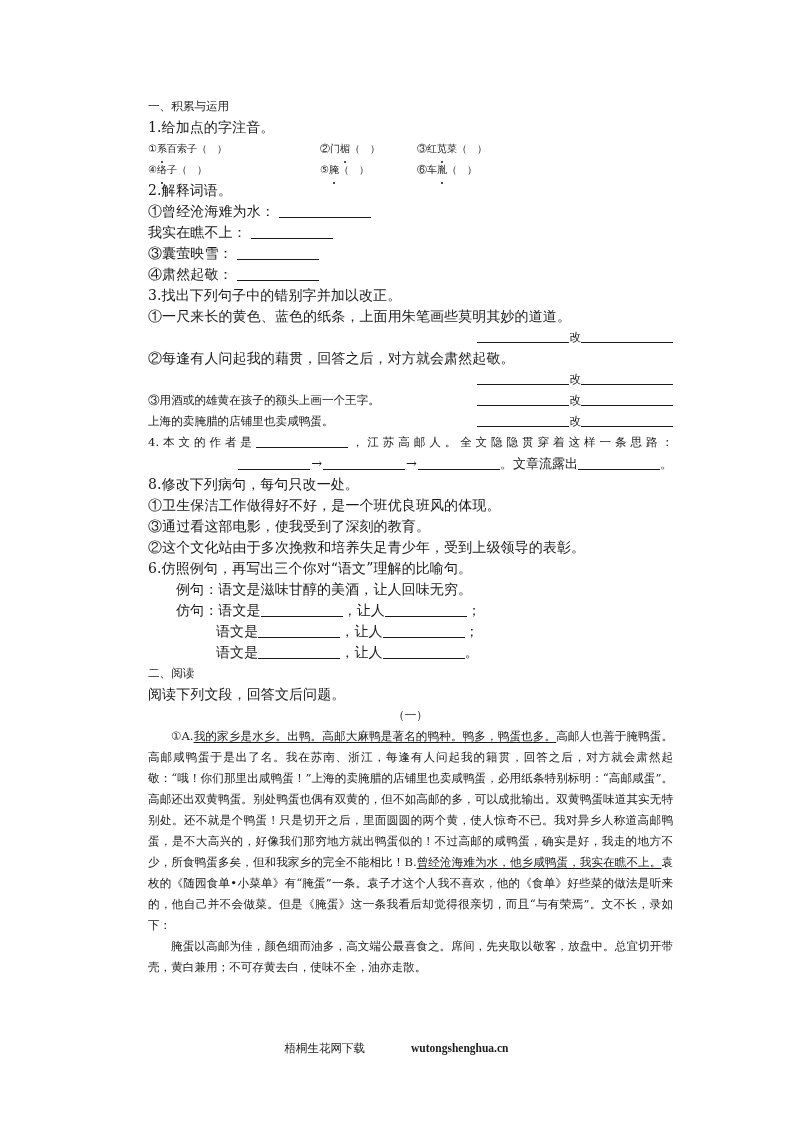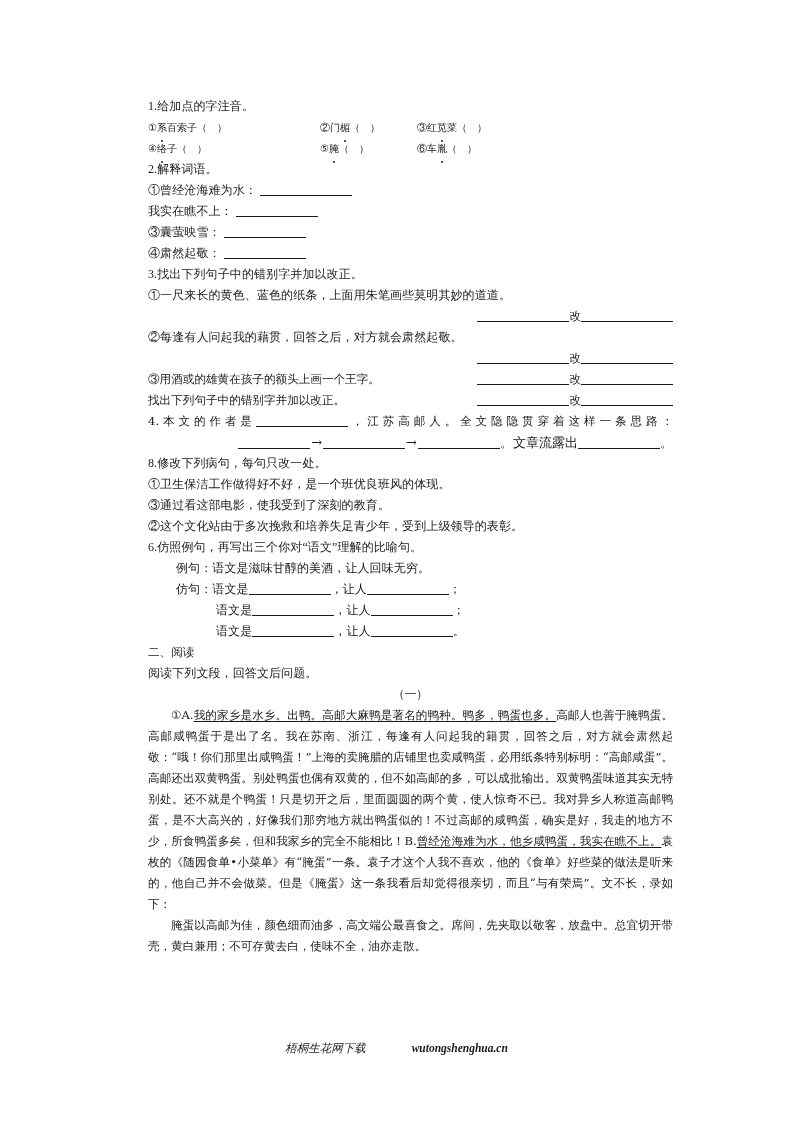--- a/index.html
+++ b/index.html
@@ -22,25 +22,24 @@
     height: 1122px;
     background: #fff;
   }
   .content {
     position: absolute;
     left: 148px;
     top: 96px;
     width: 525px;
   }
   .ln {
-    font-size: 12px;
+    font-size: 14px;
     line-height: 21px;
     white-space: pre-wrap;
     letter-spacing: 0.1px;
-    font-family: Liberation Serif, serif;
   }
   .sec-head {
     font-size: 11.6px;
     line-height: 21px;
   }
   .indent2 { padding-left: 28px; }
   .blank {
     display: inline-block;
     border-bottom: 1px solid #1a1a1a;
     vertical-align: -2px;
@@ -111,36 +110,36 @@
     text-decoration: underline;
     text-underline-offset: 2px;
   }
   .footer {
     position: absolute;
     left: 0;
     top: 1041px;
     width: 793px;
     text-align: center;
     font-size: 11.5px;
-    font-style: italic;
   }
   .footer .cn { font-family: "DejaVu Serif", "Liberation Serif", serif; }
   .footer .url {
     font-family: "Liberation Serif", "DejaVu Serif", serif;
     font-weight: bold;
     margin-left: 46px;
   }
   .arrow { padding: 0 1px; }
 </style>
 </head>
 <body>
 
 <div class="page">
   <div class="content">
 
+    <div class="sec-head">一、积累与运用</div>
 
     <div class="ln">1.给加点的字注音。</div>
     <div class="q1row">
       <div><span>①</span><span></span><span class="dotchar">系</span><span>百索子（　）</span></div>
       <div><span>②</span><span>门</span><span class="dotchar">楣</span><span>（　）</span></div>
       <div><span>③</span><span>红</span><span class="dotchar">苋</span><span>菜（　）</span></div>
     </div>
     <div class="q1row">
       <div><span>④</span><span></span><span class="dotchar">络</span><span>子（　）</span></div>
       <div><span>⑤</span><span></span><span class="dotchar">腌</span><span>（　）</span></div>
@@ -162,21 +161,21 @@
     <div class="ln">②每逢有人问起我的藉贯，回答之后，对方就会肃然起敬。</div>
     <div class="corr-row">
       <span class="lead"></span>
       <span class="corr-line"><span class="blank b-xl"></span><span>改</span><span class="blank b-xl"></span></span>
     </div>
     <div class="corr-row">
       <span class="lead">③用酒或的雄黄在孩子的额头上画一个王字。</span>
       <span class="corr-line"><span class="blank b-xl"></span><span>改</span><span class="blank b-xl"></span></span>
     </div>
     <div class="corr-row">
-      <span class="lead">找出下列句子中的错别字并加以改正。</span>
+      <span class="lead">上海的卖腌腊的店铺里也卖咸鸭蛋。</span>
       <span class="corr-line"><span class="blank b-xl"></span><span>改</span><span class="blank b-xl"></span></span>
     </div>
 
     <div class="q4line1"><span>4.本文的作者是</span><span class="blank b-xl"></span><span>，江苏高邮人。全文隐隐贯穿着这样一条思路：</span></div>
     <div class="q4line2"><span class="blank b-md"></span><span class="arrow">→</span><span class="blank b-lg"></span><span class="arrow">→</span><span class="blank b-lg"></span><span>。文章流露出</span><span class="blank b-lg"></span><span>。</span></div>
 
     <div class="ln">8.修改下列病句，每句只改一处。</div>
     <div class="ln">①卫生保洁工作做得好不好，是一个班优良班风的体现。</div>
     <div class="ln">③通过看这部电影，使我受到了深刻的教育。</div>
     <div class="ln">②这个文化站由于多次挽救和培养失足青少年，受到上级领导的表彰。</div>

